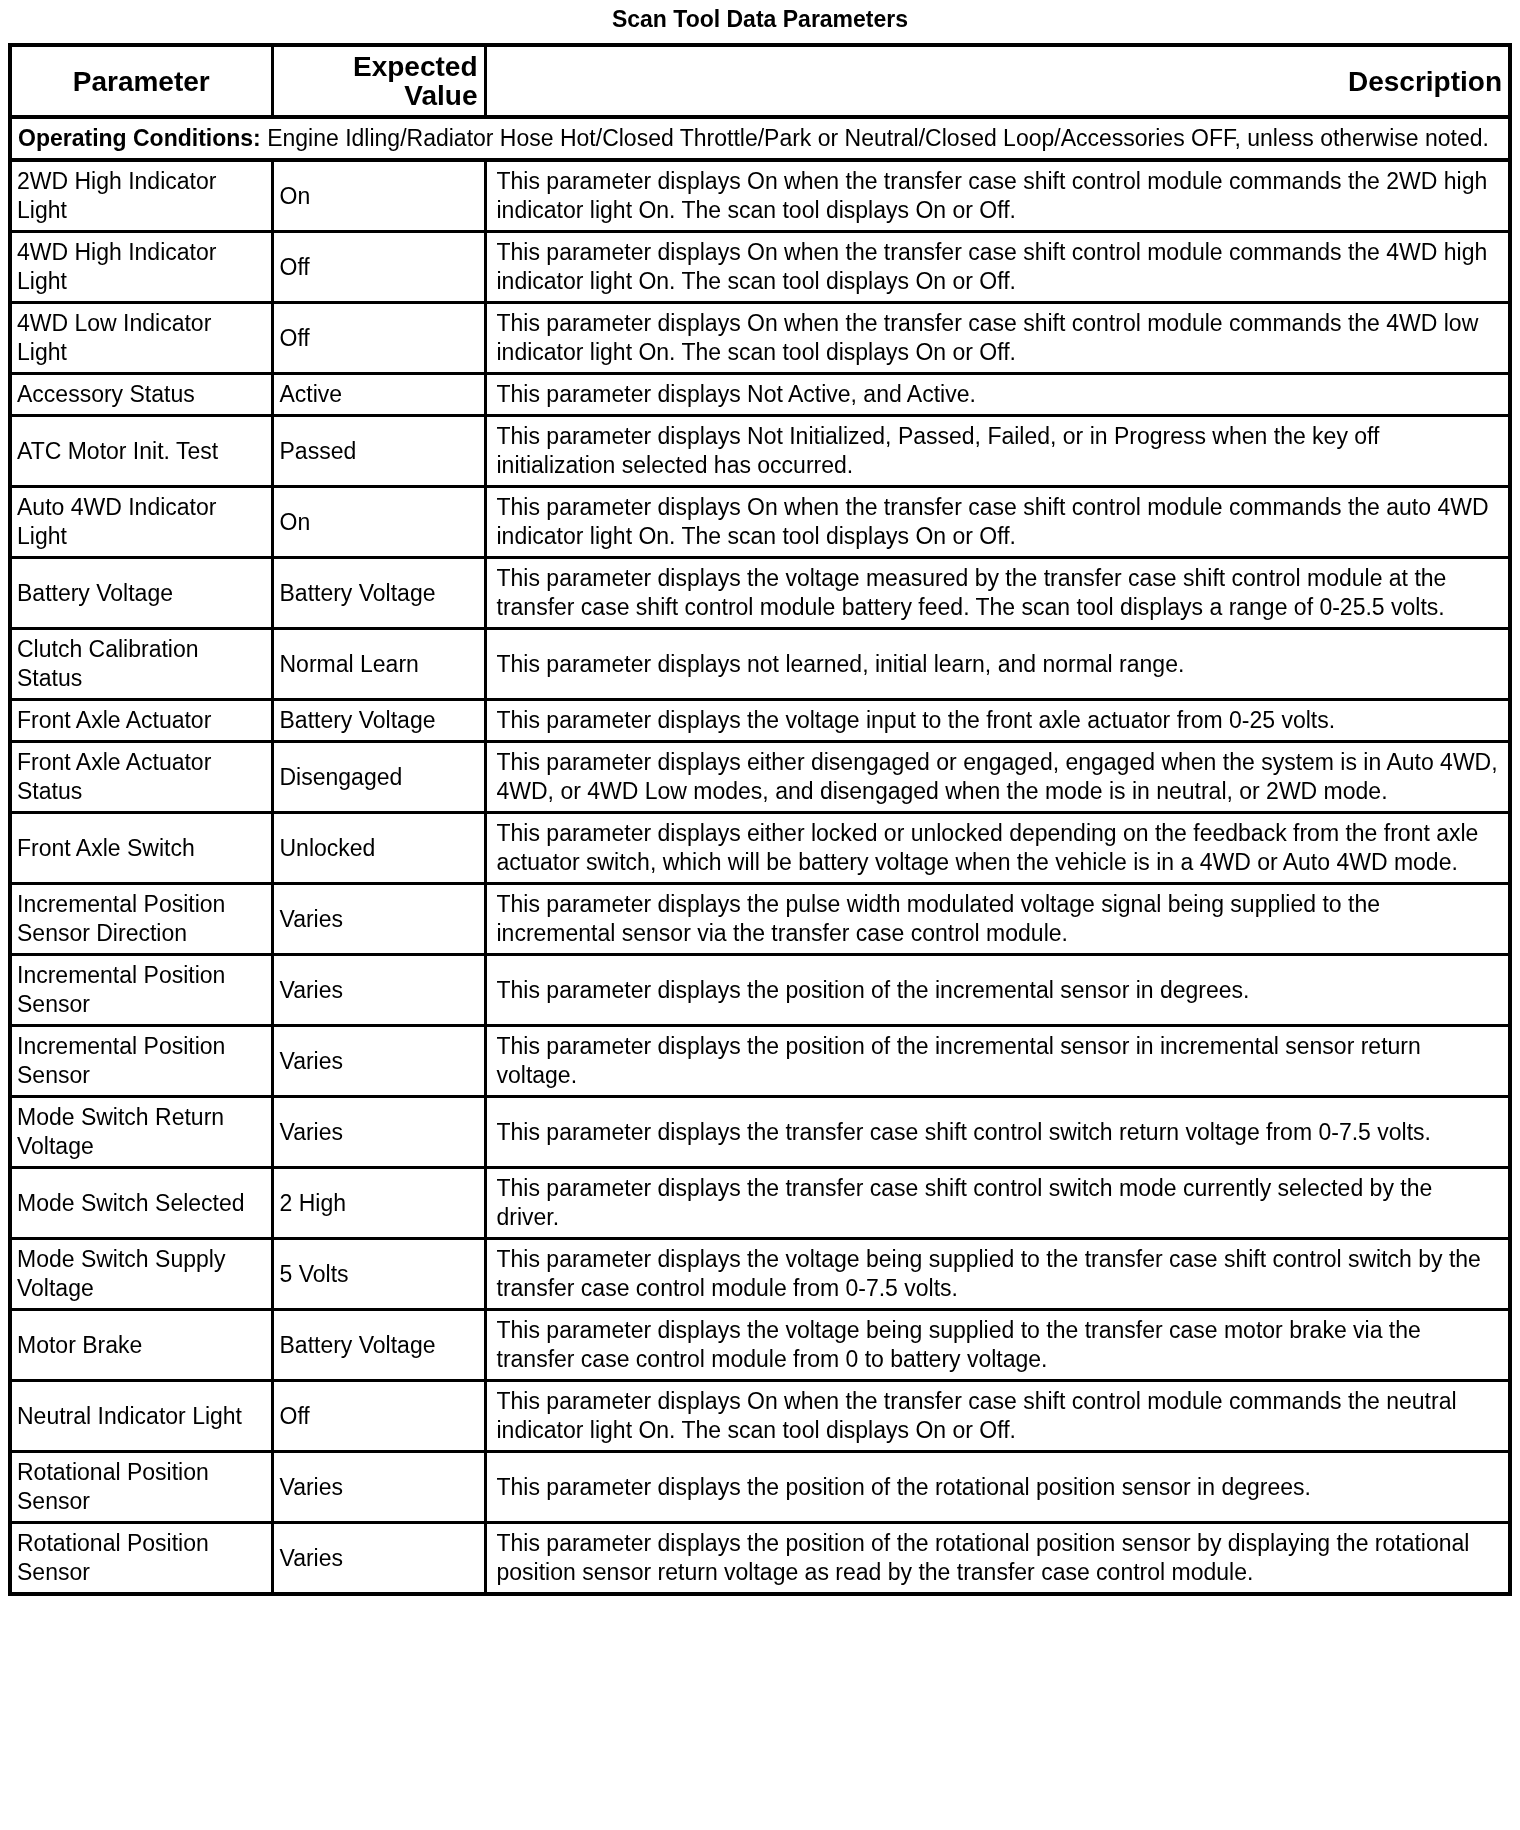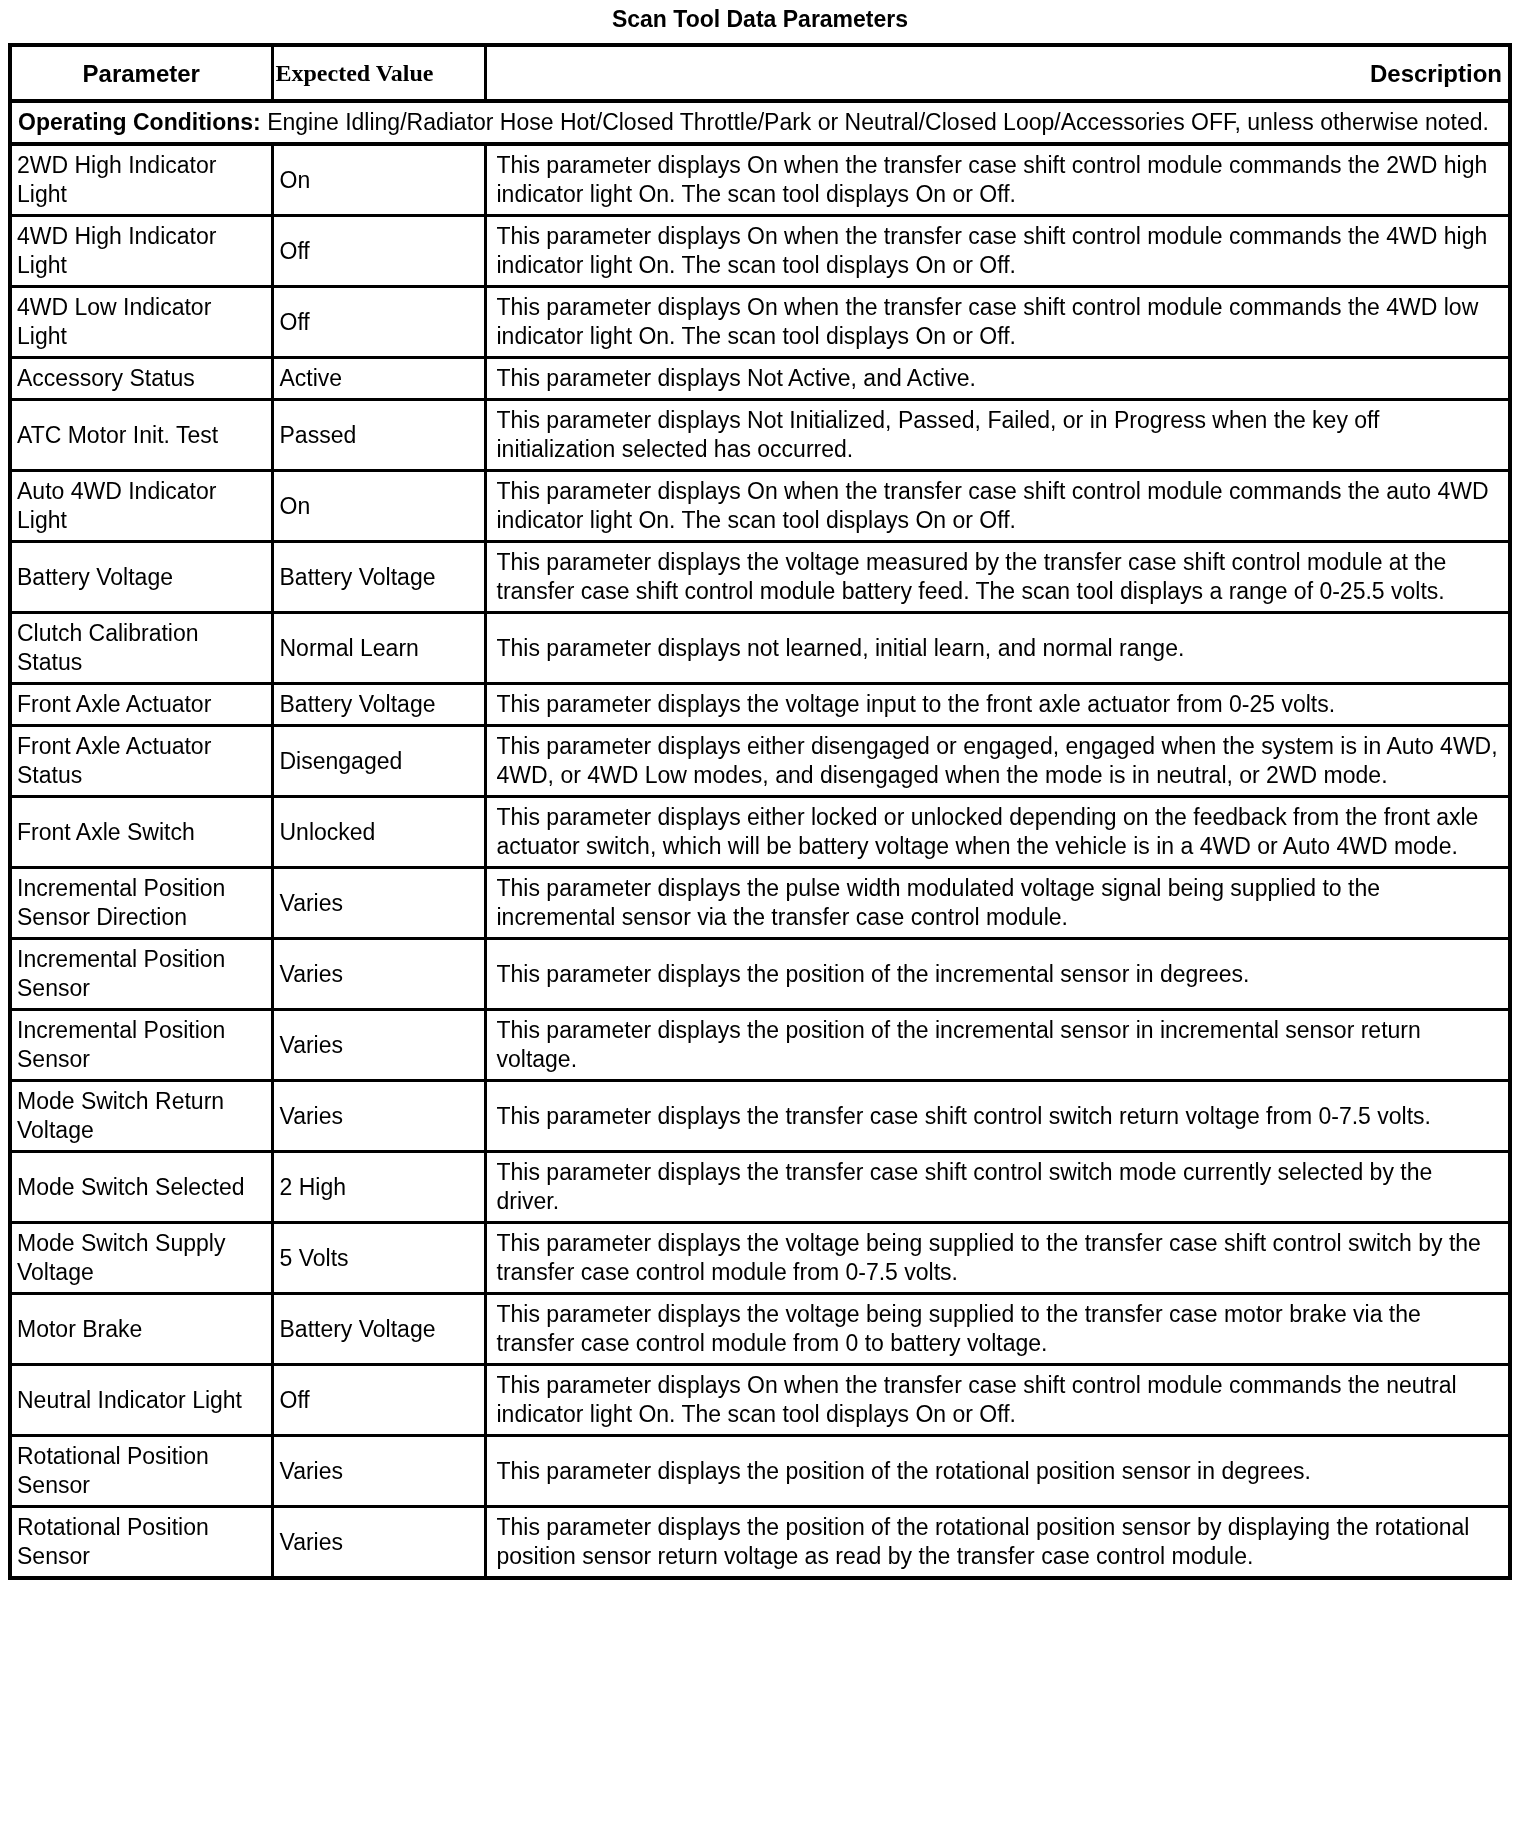--- a/index.html
+++ b/index.html
@@ -34,26 +34,26 @@
     border: 3px solid #000000;
     font-size: 23px;
     line-height: 29px;
     vertical-align: middle;
     padding: 5px 6px;
     overflow: hidden;
     word-wrap: break-word;
   }
   thead th {
     font-weight: bold;
-    font-size: 24px;
+    font-size: 28px;
     height: 42px;
     border-bottom: 4px solid #000000;
   }
   th.h-param { text-align: center; }
-  th.h-expected { text-align: left; padding-left: 2px; font-family: Liberation Serif, serif; }
+  th.h-expected { text-align: right; padding-left: 2px; }
   th.h-desc { text-align: right; }
   td.op-cond {
     font-size: 23px;
     padding: 5px 6px;
     border-bottom: 4px solid #000000;
   }
   td.op-cond b { font-weight: bold; }
   td.cell-param {
     padding-left: 5px;
     padding-right: 4px;

